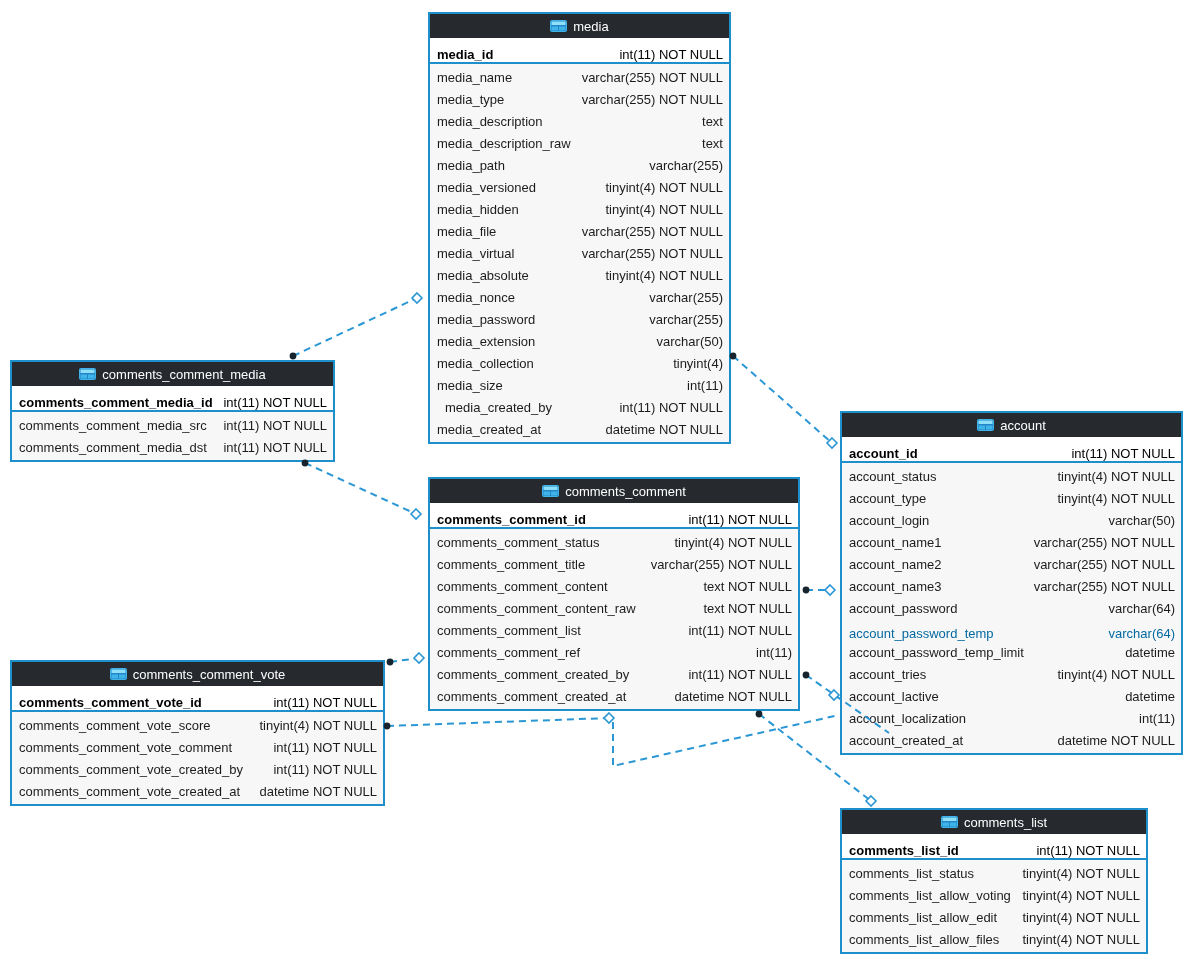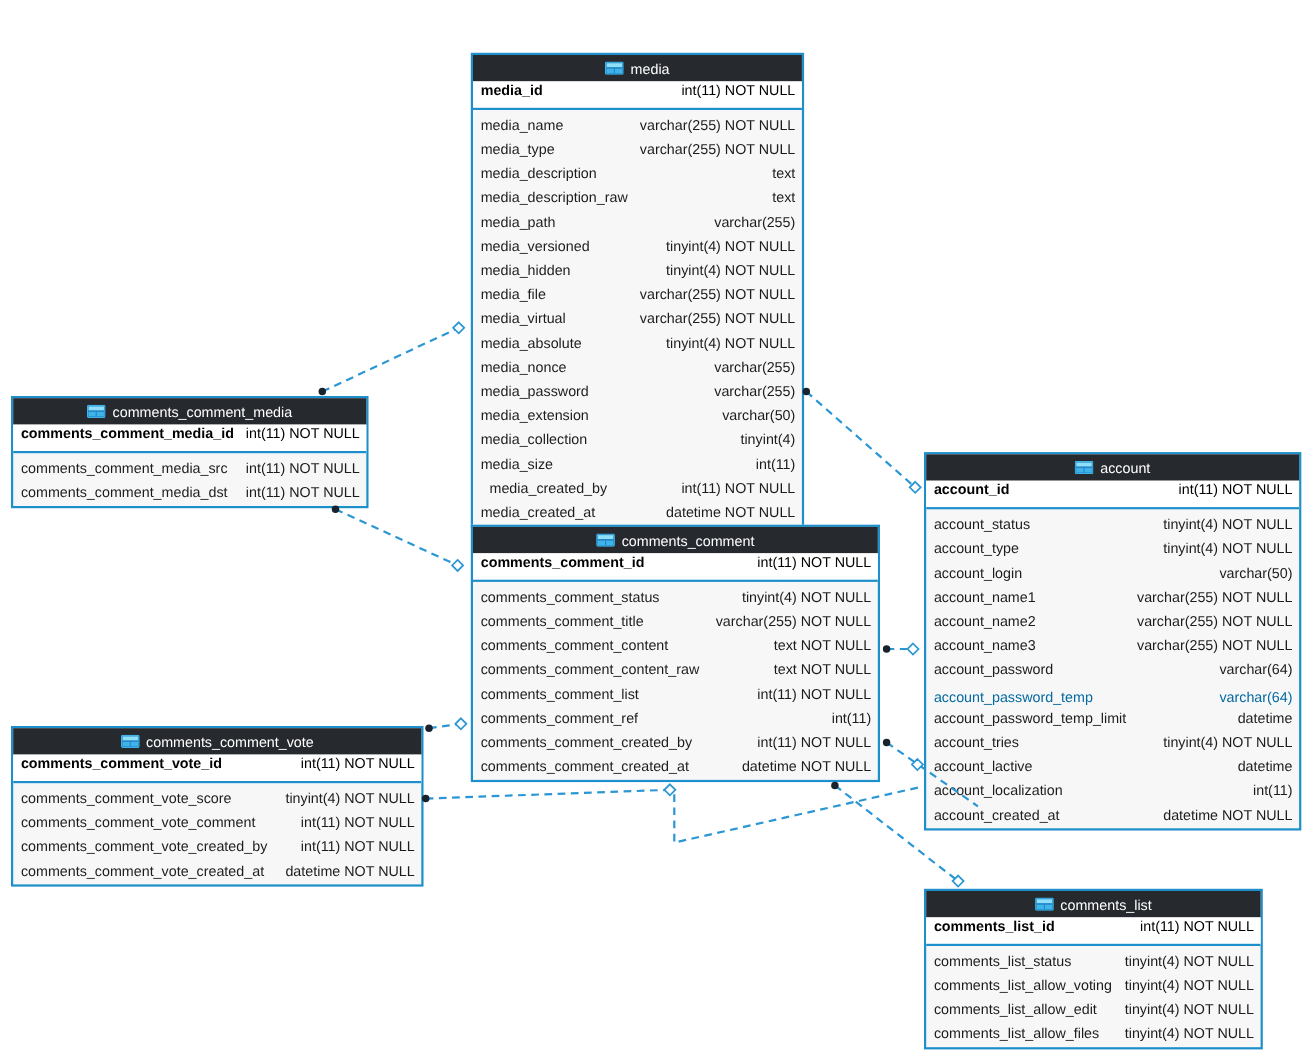--- a/index.html
+++ b/index.html
@@ -12,21 +12,21 @@
     position:absolute;z-index:1;border:2px solid #1d8fca;background:#f7f7f7;
     box-sizing:border-box;
   }
   .thead{
     height:24px;display:flex;align-items:center;justify-content:center;gap:6px;
     color:#ffffff;font-size:13px;
   }
   .ticon{display:flex;align-items:center;}
   .pkrow{
     height:24px;background:#ffffff;display:flex;justify-content:space-between;
-    align-items:flex-start;padding:0 6px 0 7px;border-bottom:2px solid #1d8fca;
+    align-items:flex-end;padding:0 6px 0 7px;border-bottom:2px solid #1d8fca;
     font-size:13px;white-space:nowrap;color:#000;
   }
   .pkrow .cname{font-weight:bold;}
   .tbody{padding:2px 0;}
   .row{
     height:22px;display:flex;justify-content:space-between;align-items:center;
     padding:0 6px 0 7px;font-size:13px;color:#1c1c1c;white-space:nowrap;
   }
   .cname{margin-right:10px;}
   .ctype{text-align:right;}
@@ -55,21 +55,21 @@
       <circle cx="390" cy="662" r="3.4" fill="#17242e"></circle>
       <path d="M 419 653 L 424 658 L 419 663 L 414 658 Z" fill="#ffffff" stroke="#2a97d4" stroke-width="1.6"></path>
       <polyline points="387,726 609,718" fill="none" stroke="#2a97d4" stroke-width="2" stroke-dasharray="7 5"></polyline>
       <circle cx="387" cy="726" r="3.4" fill="#17242e"></circle>
       <path d="M 609 713 L 614 718 L 609 723 L 604 718 Z" fill="#ffffff" stroke="#2a97d4" stroke-width="1.6"></path>
       <polyline points="613,722 613,766 839,715" fill="none" stroke="#2a97d4" stroke-width="2" stroke-dasharray="7 5"></polyline>
       <polyline points="759,714 871,801" fill="none" stroke="#2a97d4" stroke-width="2" stroke-dasharray="7 5"></polyline>
       <circle cx="759" cy="714" r="3.4" fill="#17242e"></circle>
       <path d="M 871 796 L 876 801 L 871 806 L 866 801 Z" fill="#ffffff" stroke="#2a97d4" stroke-width="1.6"></path>
     </svg>
-<div class="table" style="left: 428px; top: 12px; width: 303px; border-color: rgb(29, 143, 202); background: rgb(247, 247, 247); margin-top: 36px;">
+<div class="table" style="left: 428px; top: 12px; width: 303px; border-color: rgb(29, 143, 202); background: rgb(247, 247, 247);">
       <div class="thead" style="background: rgb(38, 41, 46); color: rgb(255, 255, 255);">
         <span class="ticon">
           <svg width="17" height="12" viewBox="0 0 17 12">
   <rect x="0.5" y="0.5" width="16" height="11" rx="1" fill="#2486c8" stroke="#3fb4e8"></rect>
   <rect x="1.5" y="1.5" width="14" height="3.5" fill="#8edff8"></rect>
   <rect x="1.5" y="6.5" width="6.5" height="4" fill="#3fb4e8"></rect>
   <rect x="9" y="6.5" width="6.5" height="4" fill="#3fb4e8"></rect>
 </svg>
         </span>
         <span class="tname">media</span>

